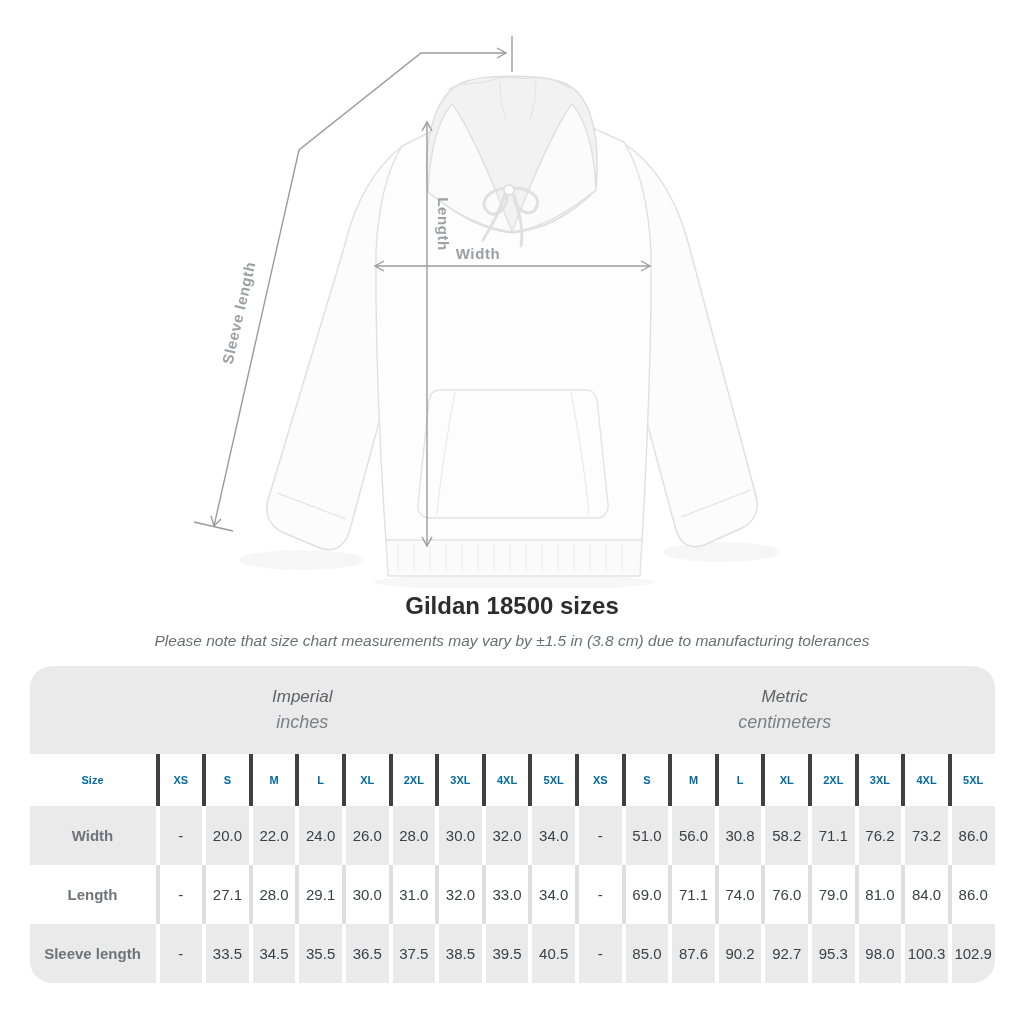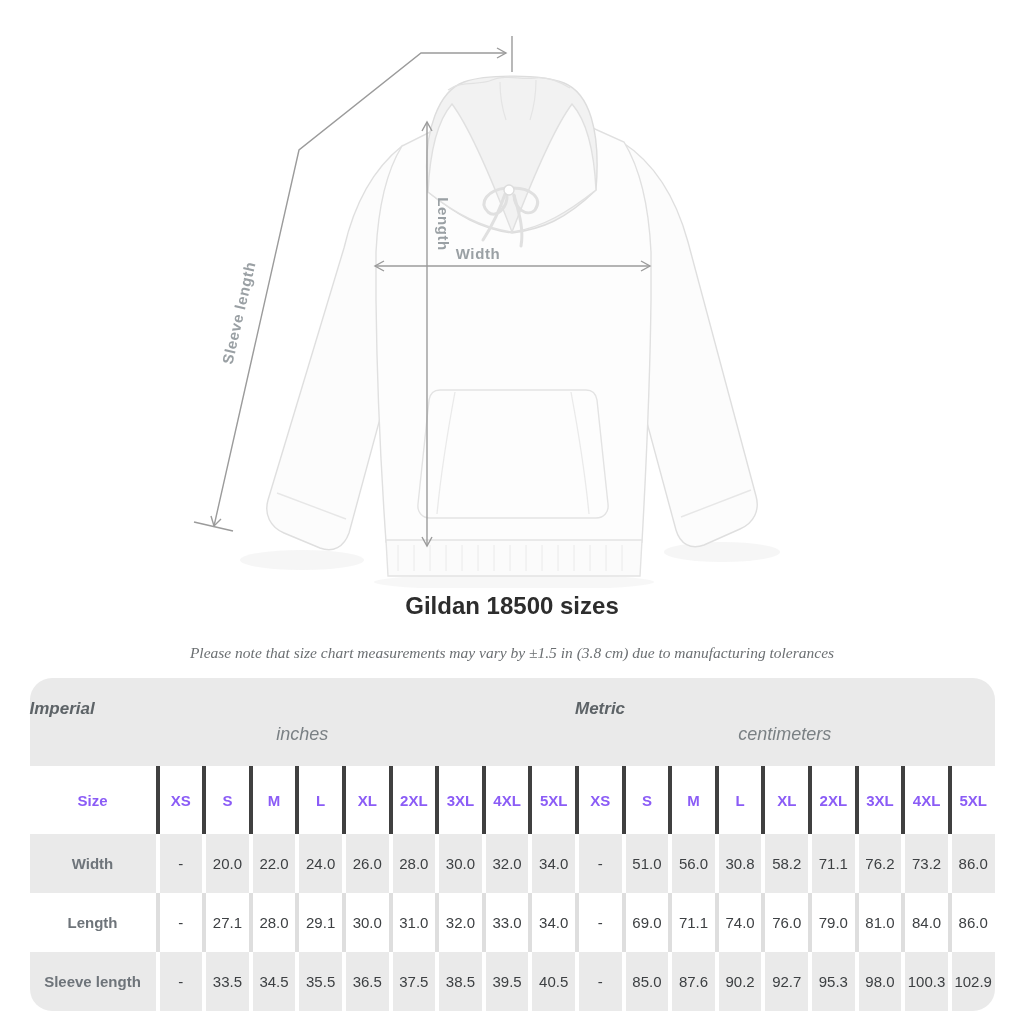--- a/index.html
+++ b/index.html
@@ -17,40 +17,40 @@
     font-family:"Liberation Sans", sans-serif;
     font-size:15px; font-weight:bold; fill:#9aa0a4; letter-spacing:0.6px;
   }
 
   
   .title {
     margin-top:4px; text-align:center;
     font-size:24px; font-weight:bold; color:#2d2d2d;
   }
   .subtitle {
-    margin-top:24px; text-align:center;
-    font-size:15.5px; font-style:italic; color:#6b6f72;font-family:Liberation Serif, serif;
+    margin-top:12px; text-align:center;
+    font-size:15.5px; font-style:italic; color:#6b6f72;
   }
 
   
   table.size-table {
     width:965px; margin:16px auto 0;
     border-collapse:separate; border-spacing:0; table-layout:fixed;
   }
   col.c-label { width:126px; }
 
   tr.band td { height:88px; background:#eaeaea; vertical-align:middle; padding:0; }
   td.band-left  { border-top-left-radius:22px; }
   td.band-right { border-top-right-radius:22px; }
-  .unit-label { font-size:17px; font-weight:bold; font-style:italic; color:#5d6367; }
+  .unit-label { text-align:center; font-size:17px; font-weight:normal; font-style:italic; color:#5d6367; }
   .unit-sub   { text-align:center; font-size:18px; font-style:italic; color:#7a8084; margin-top:5px; }
 
   tr.hdr th {
-    height:68px; background:#fff; padding:0; text-align:center; vertical-align:middle;
-    font-size:15px; font-weight:bold; color:#8b5cf6;
+    height:52px; background:#fff; padding:0; text-align:center; vertical-align:middle;
+    font-size:11px; font-weight:bold; color:#0369a1;
   }
   tr.hdr th:not(:first-child) { border-left:4px solid #404040; }
 
   tr.data th.rowlabel {
     padding:0; text-align:center; vertical-align:middle;
     font-size:15px; font-weight:bold; color:#6e747a; background:#fff;
   }
   tr.data td {
     height:59px; padding:0; text-align:center; vertical-align:middle;
     font-size:15px; color:#3d4043; background:#fff;

